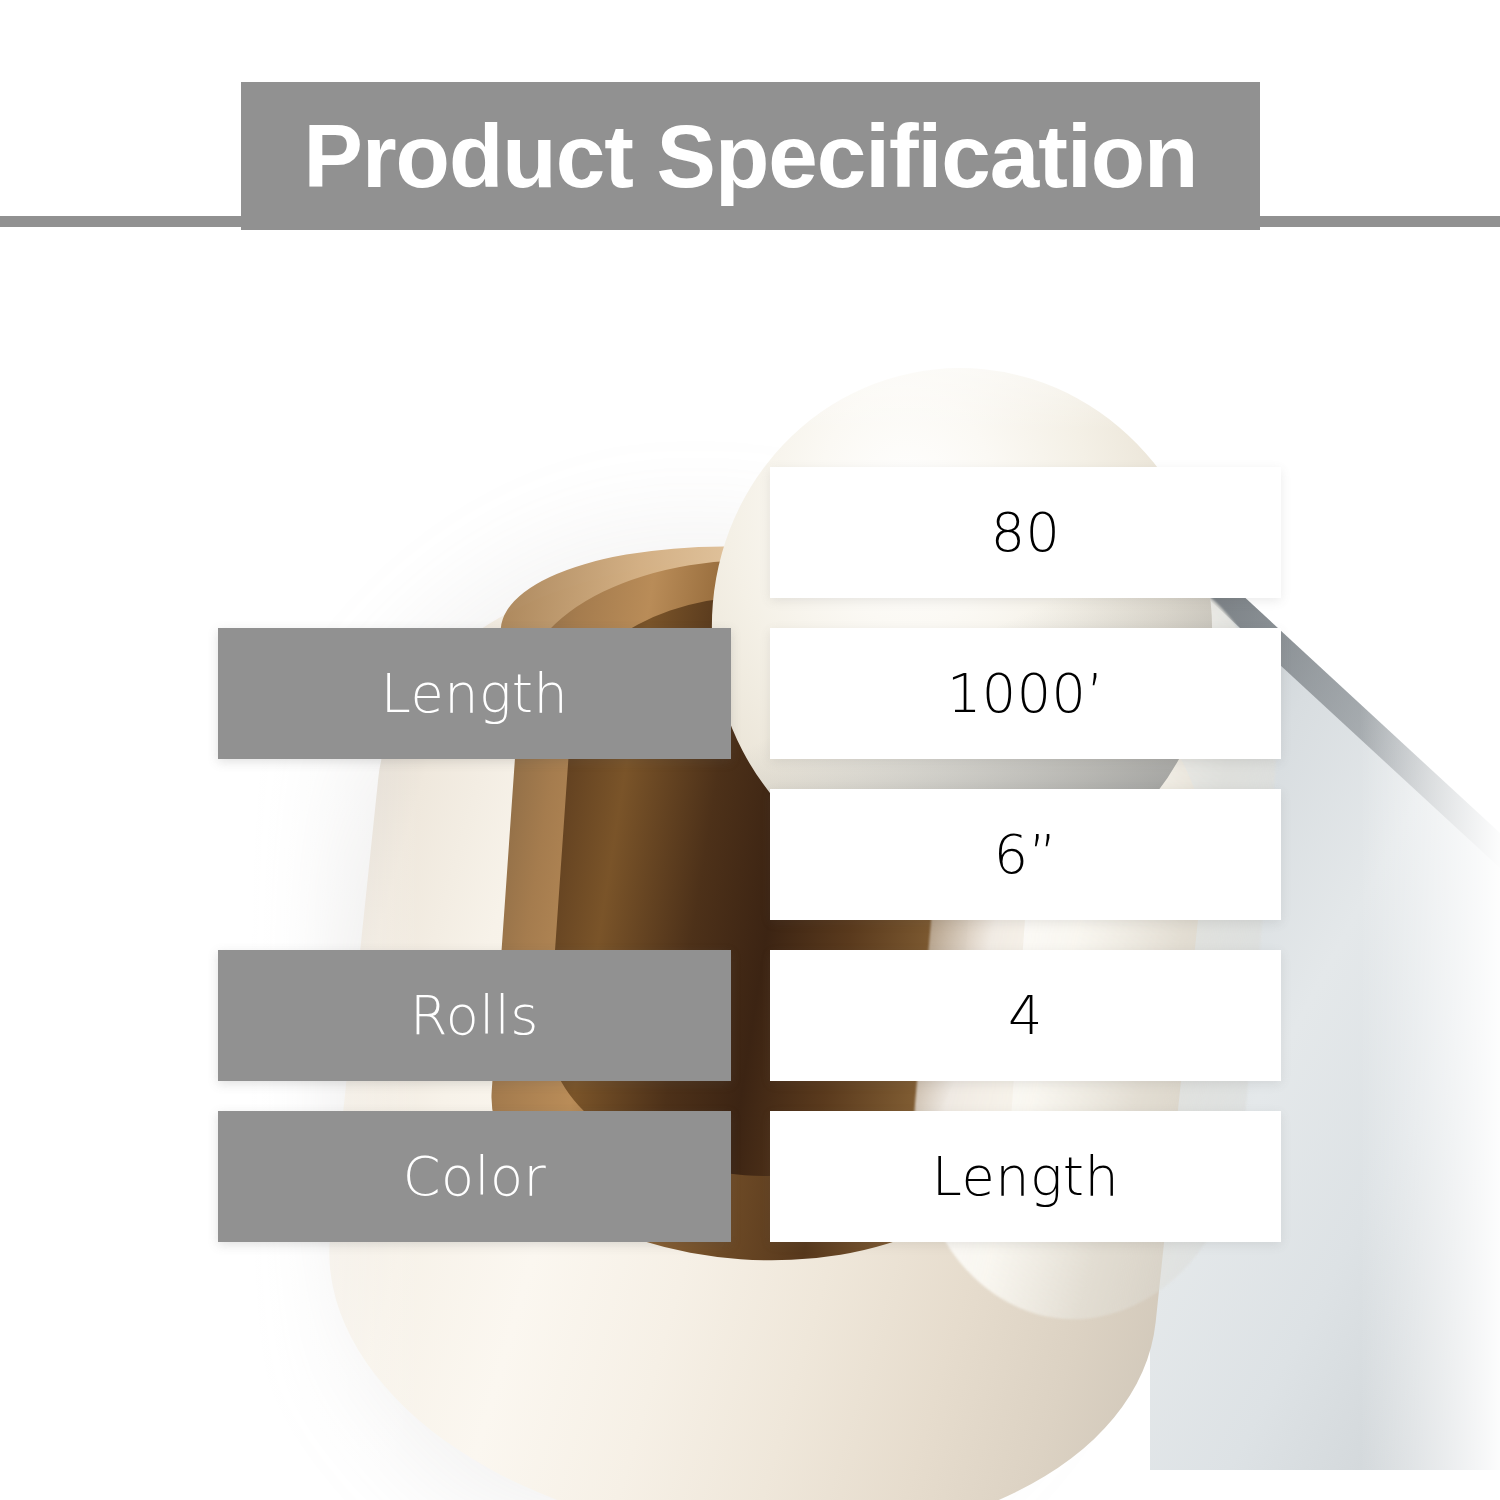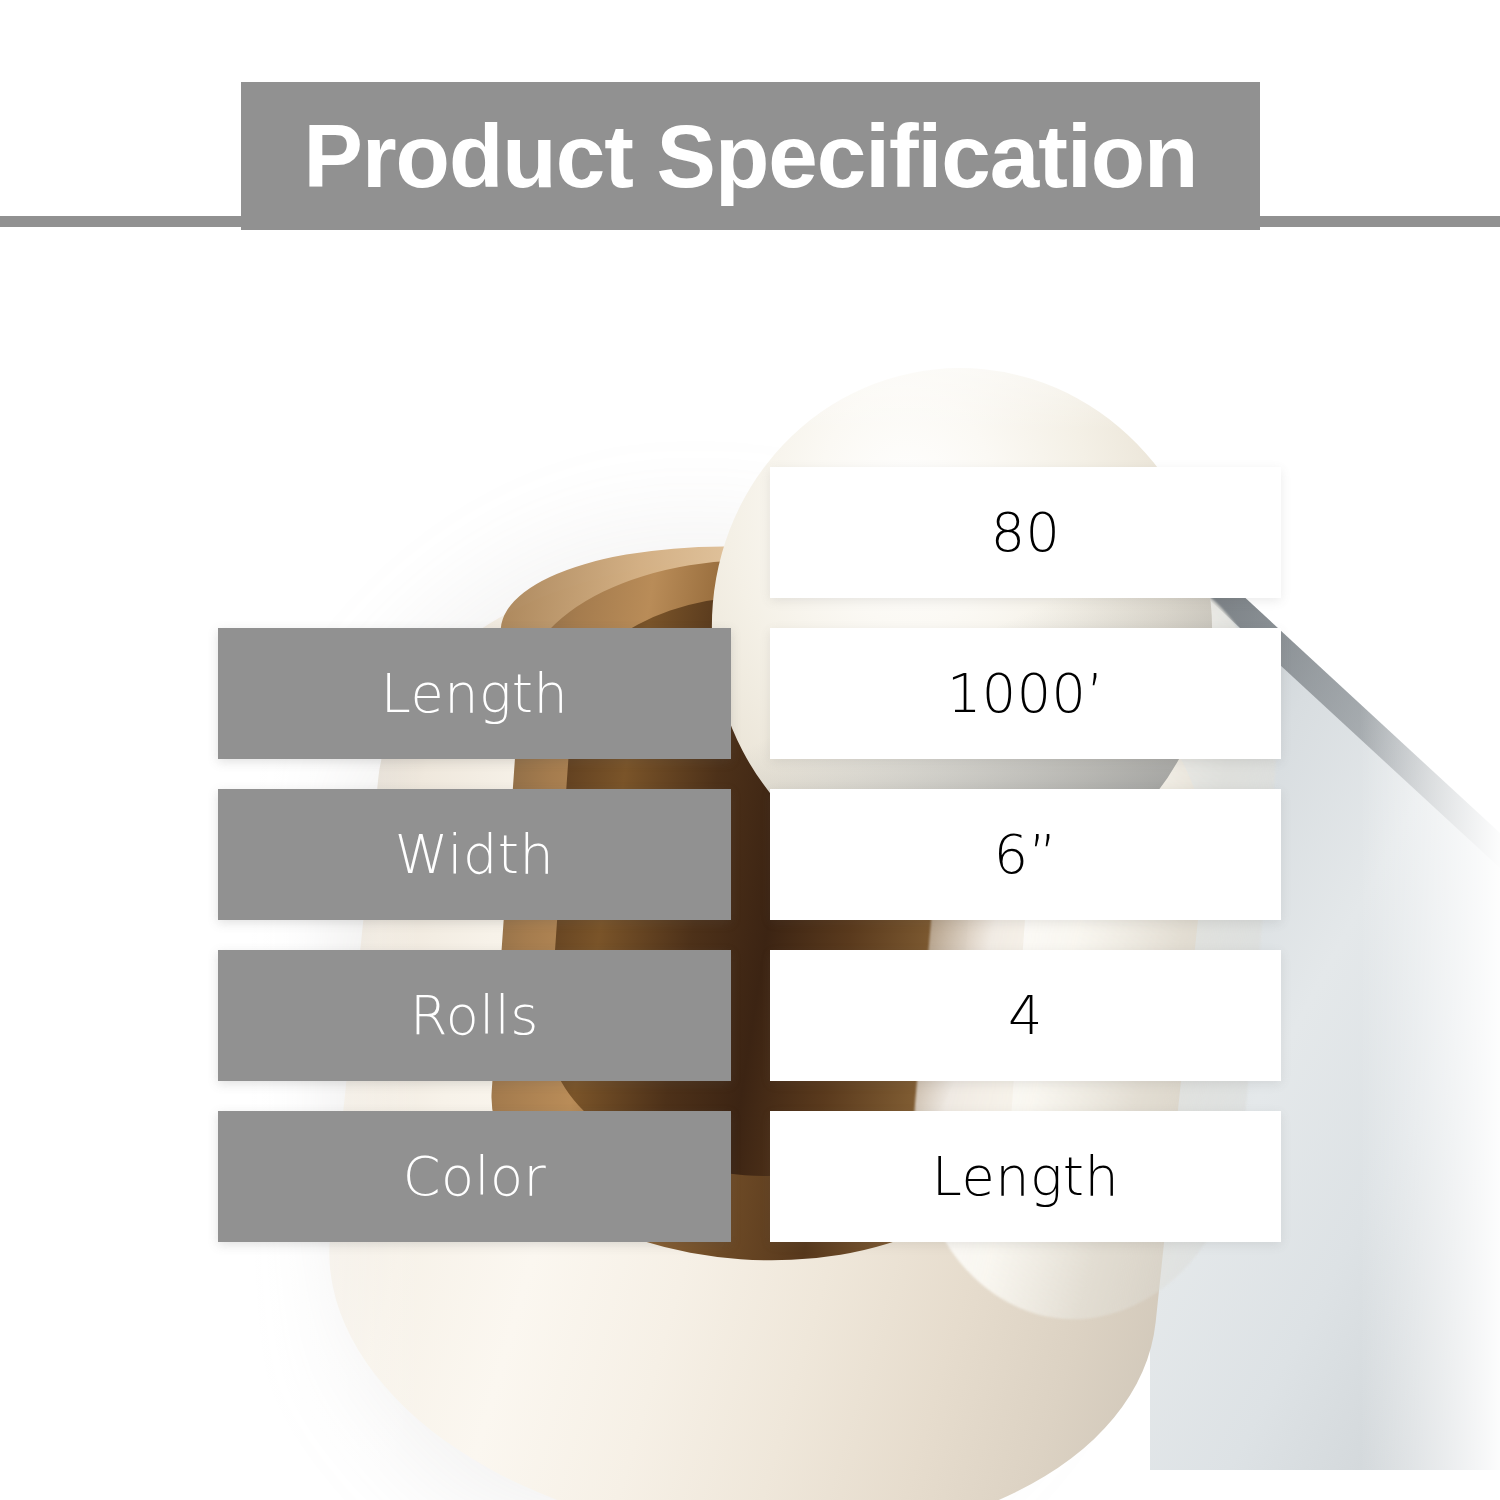--- a/index.html
+++ b/index.html
@@ -275,21 +275,20 @@
     <div class="spec-row">
       <div class="spec-value">80</div>
     </div>
 
     <div class="spec-row">
       <div class="spec-label">Length</div>
       <div class="spec-value">1000’</div>
     </div>
 
     <div class="spec-row">
-      <div class="spec-label">Width</div>
       <div class="spec-value">6”</div>
     </div>
 
     <div class="spec-row">
       <div class="spec-label">Rolls</div>
       <div class="spec-value">4</div>
     </div>
 
     <div class="spec-row">
       <div class="spec-label">Color</div>

